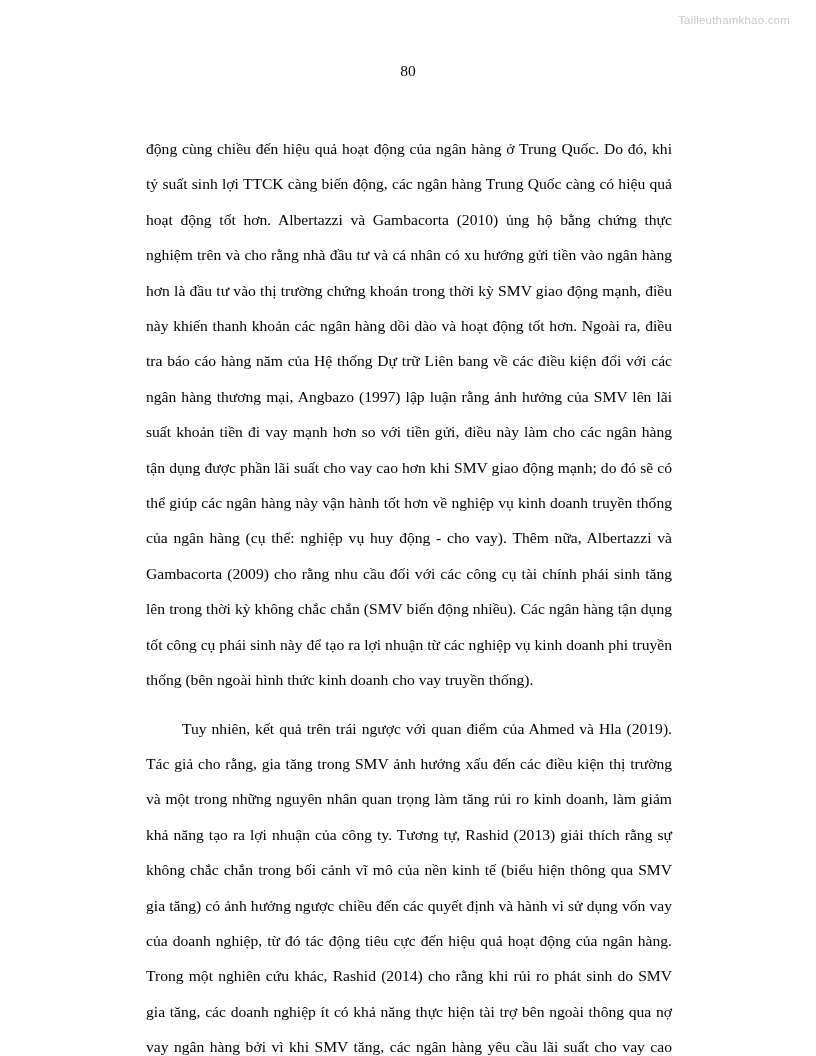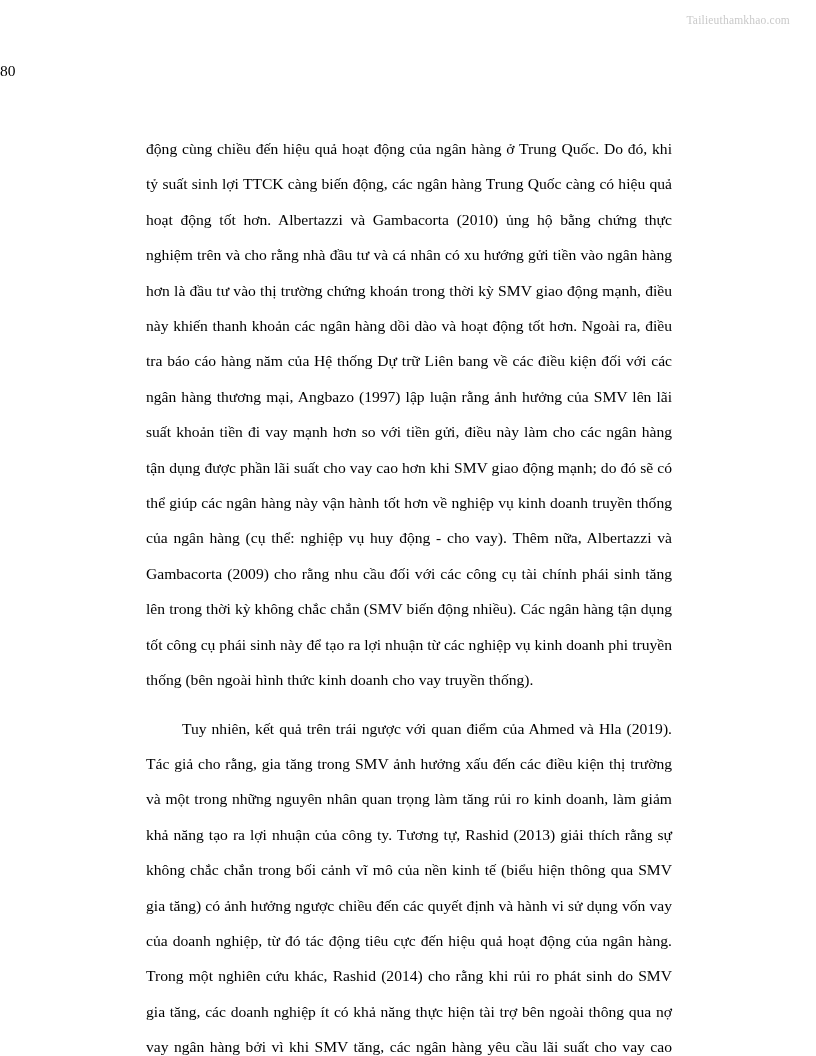--- a/index.html
+++ b/index.html
@@ -18,32 +18,32 @@
   .page {
     position: relative;
     width: 816px;
     height: 1056px;
     box-sizing: border-box;
   }
   .watermark {
     position: absolute;
     top: 14px;
     right: 26px;
-    font-family: Liberation Serif, serif;
+    font-family: Liberation Sans, sans-serif;
     font-size: 11.5px;
     color: #c9c9c9;
     letter-spacing: 0.2px;
     user-select: none;
   }
   .page-number {
     position: absolute;
     top: 62px;
     left: 0;
     width: 816px;
-    text-align: left;
+    text-align: center;
     font-size: 15.5px;
     font-family: "Liberation Serif", serif;
   }
   .body-text {
     position: absolute;
     top: 118px;
     left: 133px;
     width: 552px;
     font-size: 15.6px;
     line-height: 35.4px;

